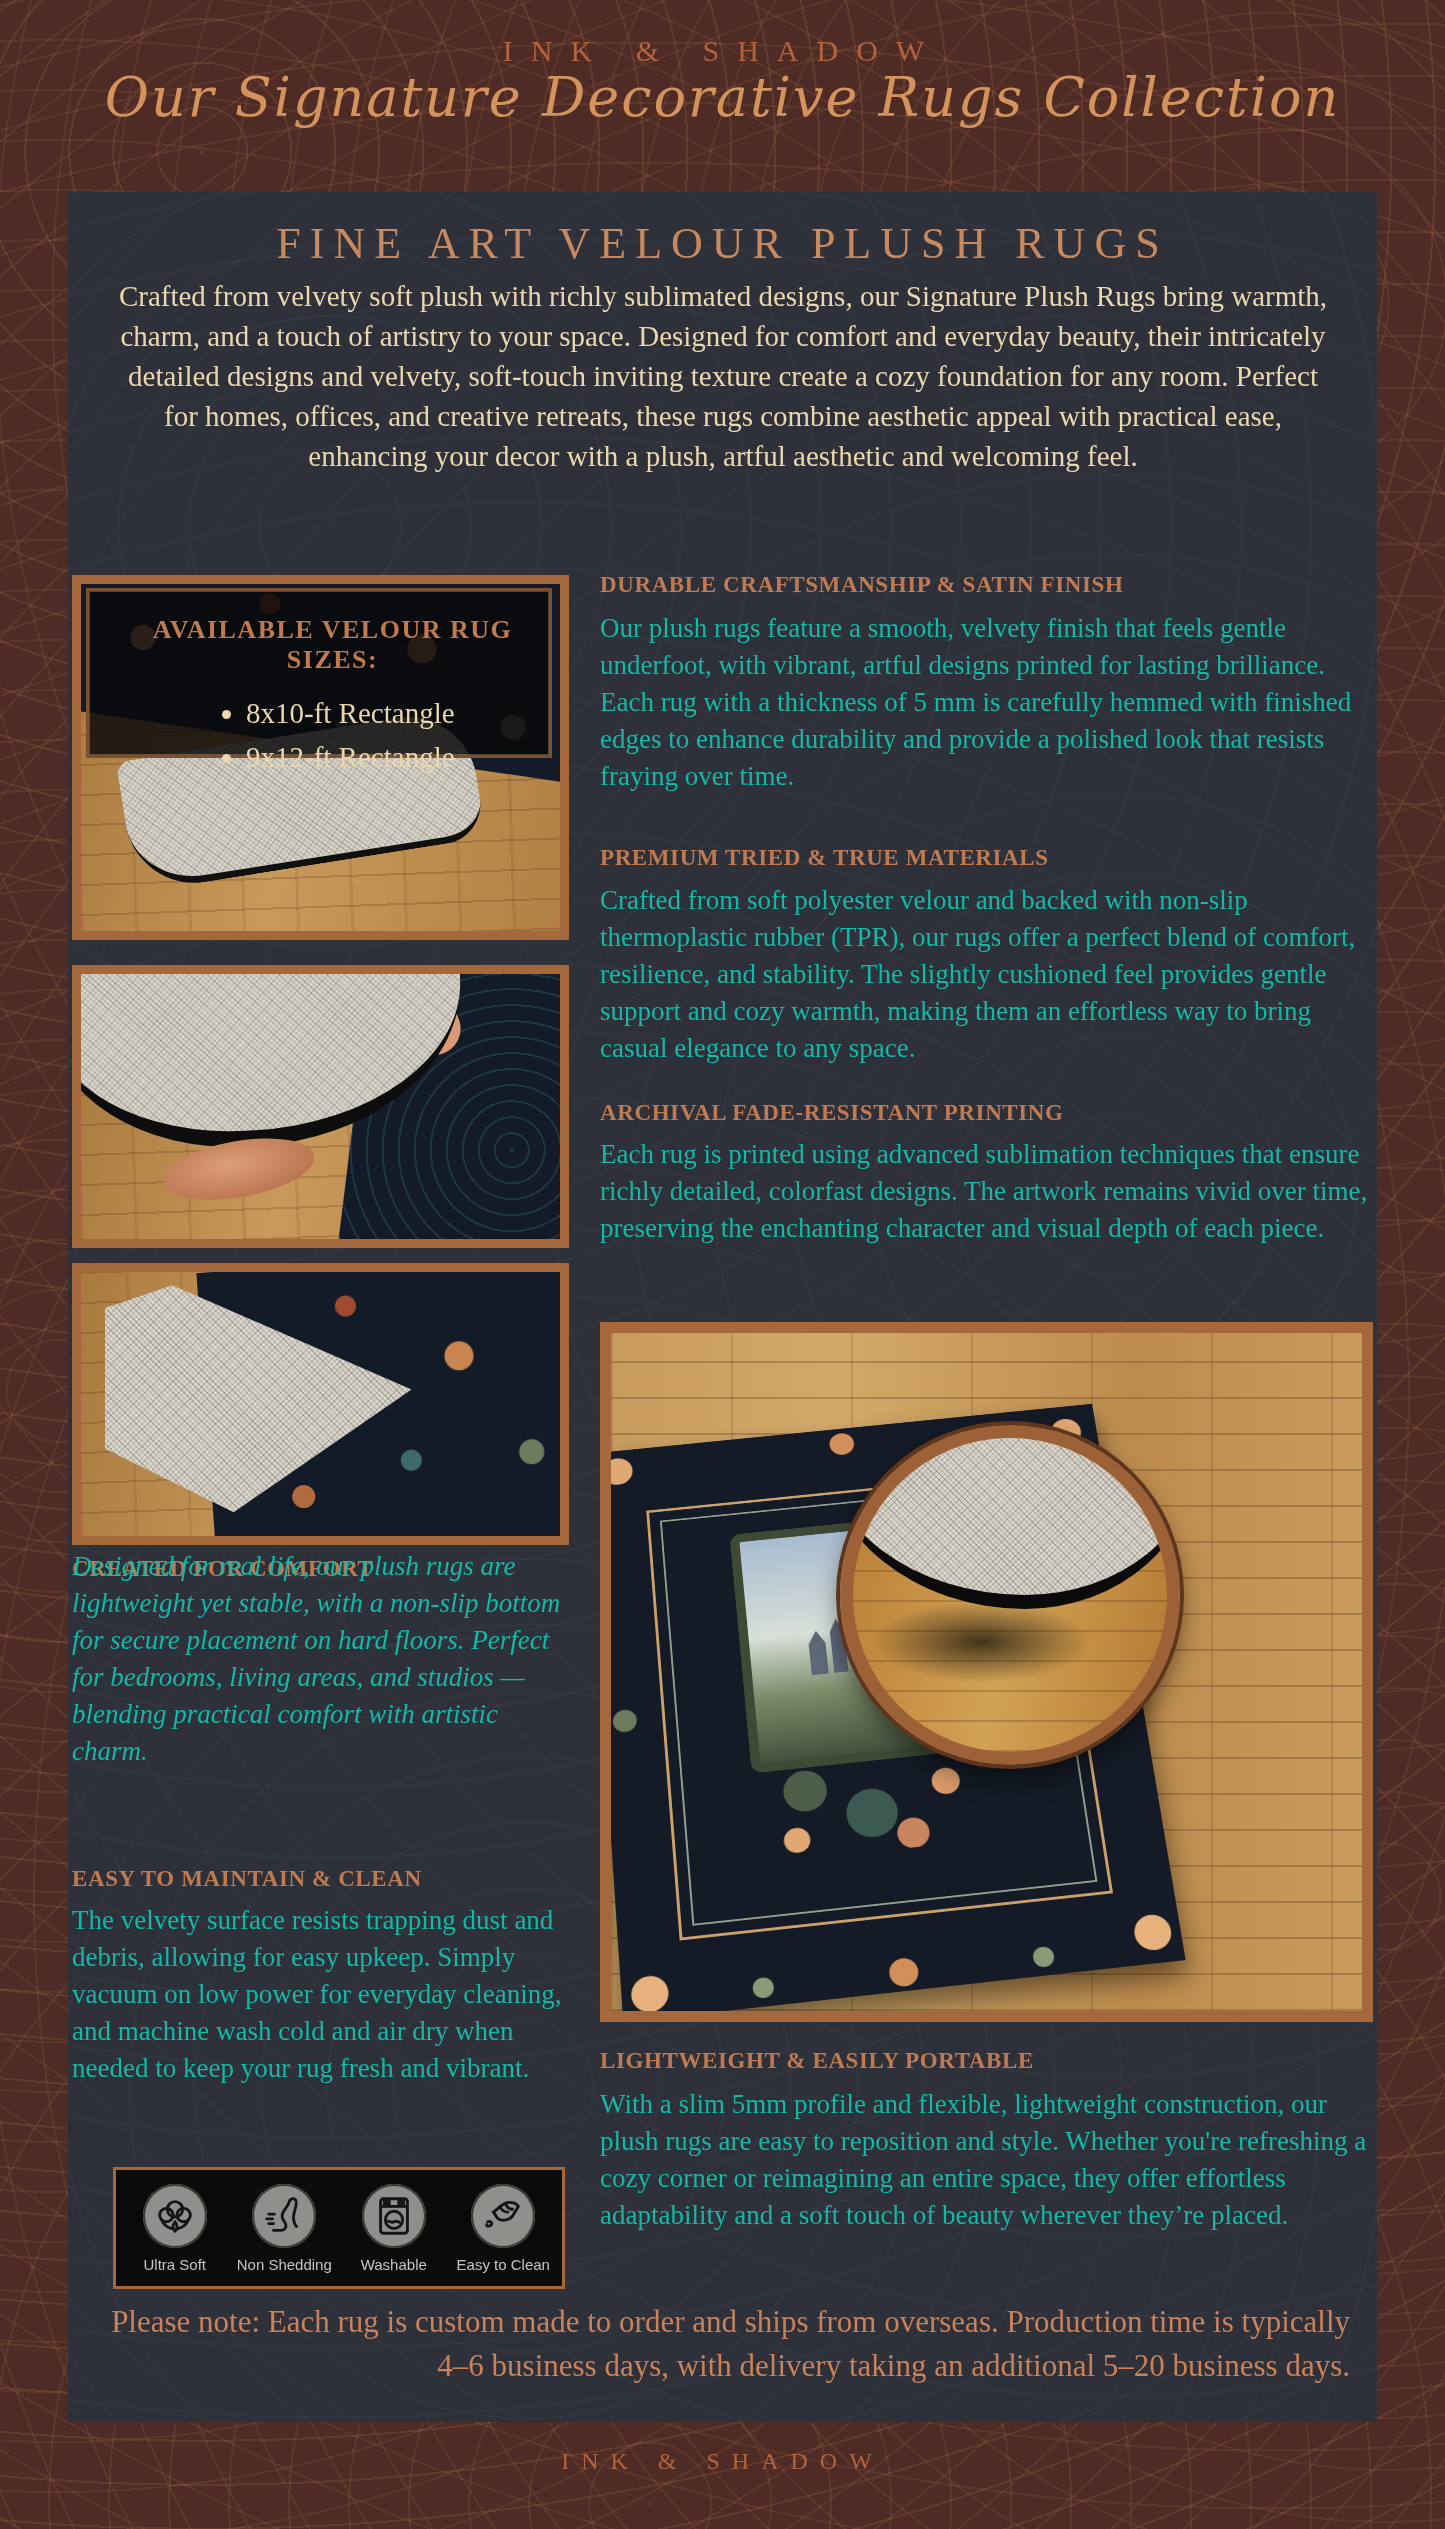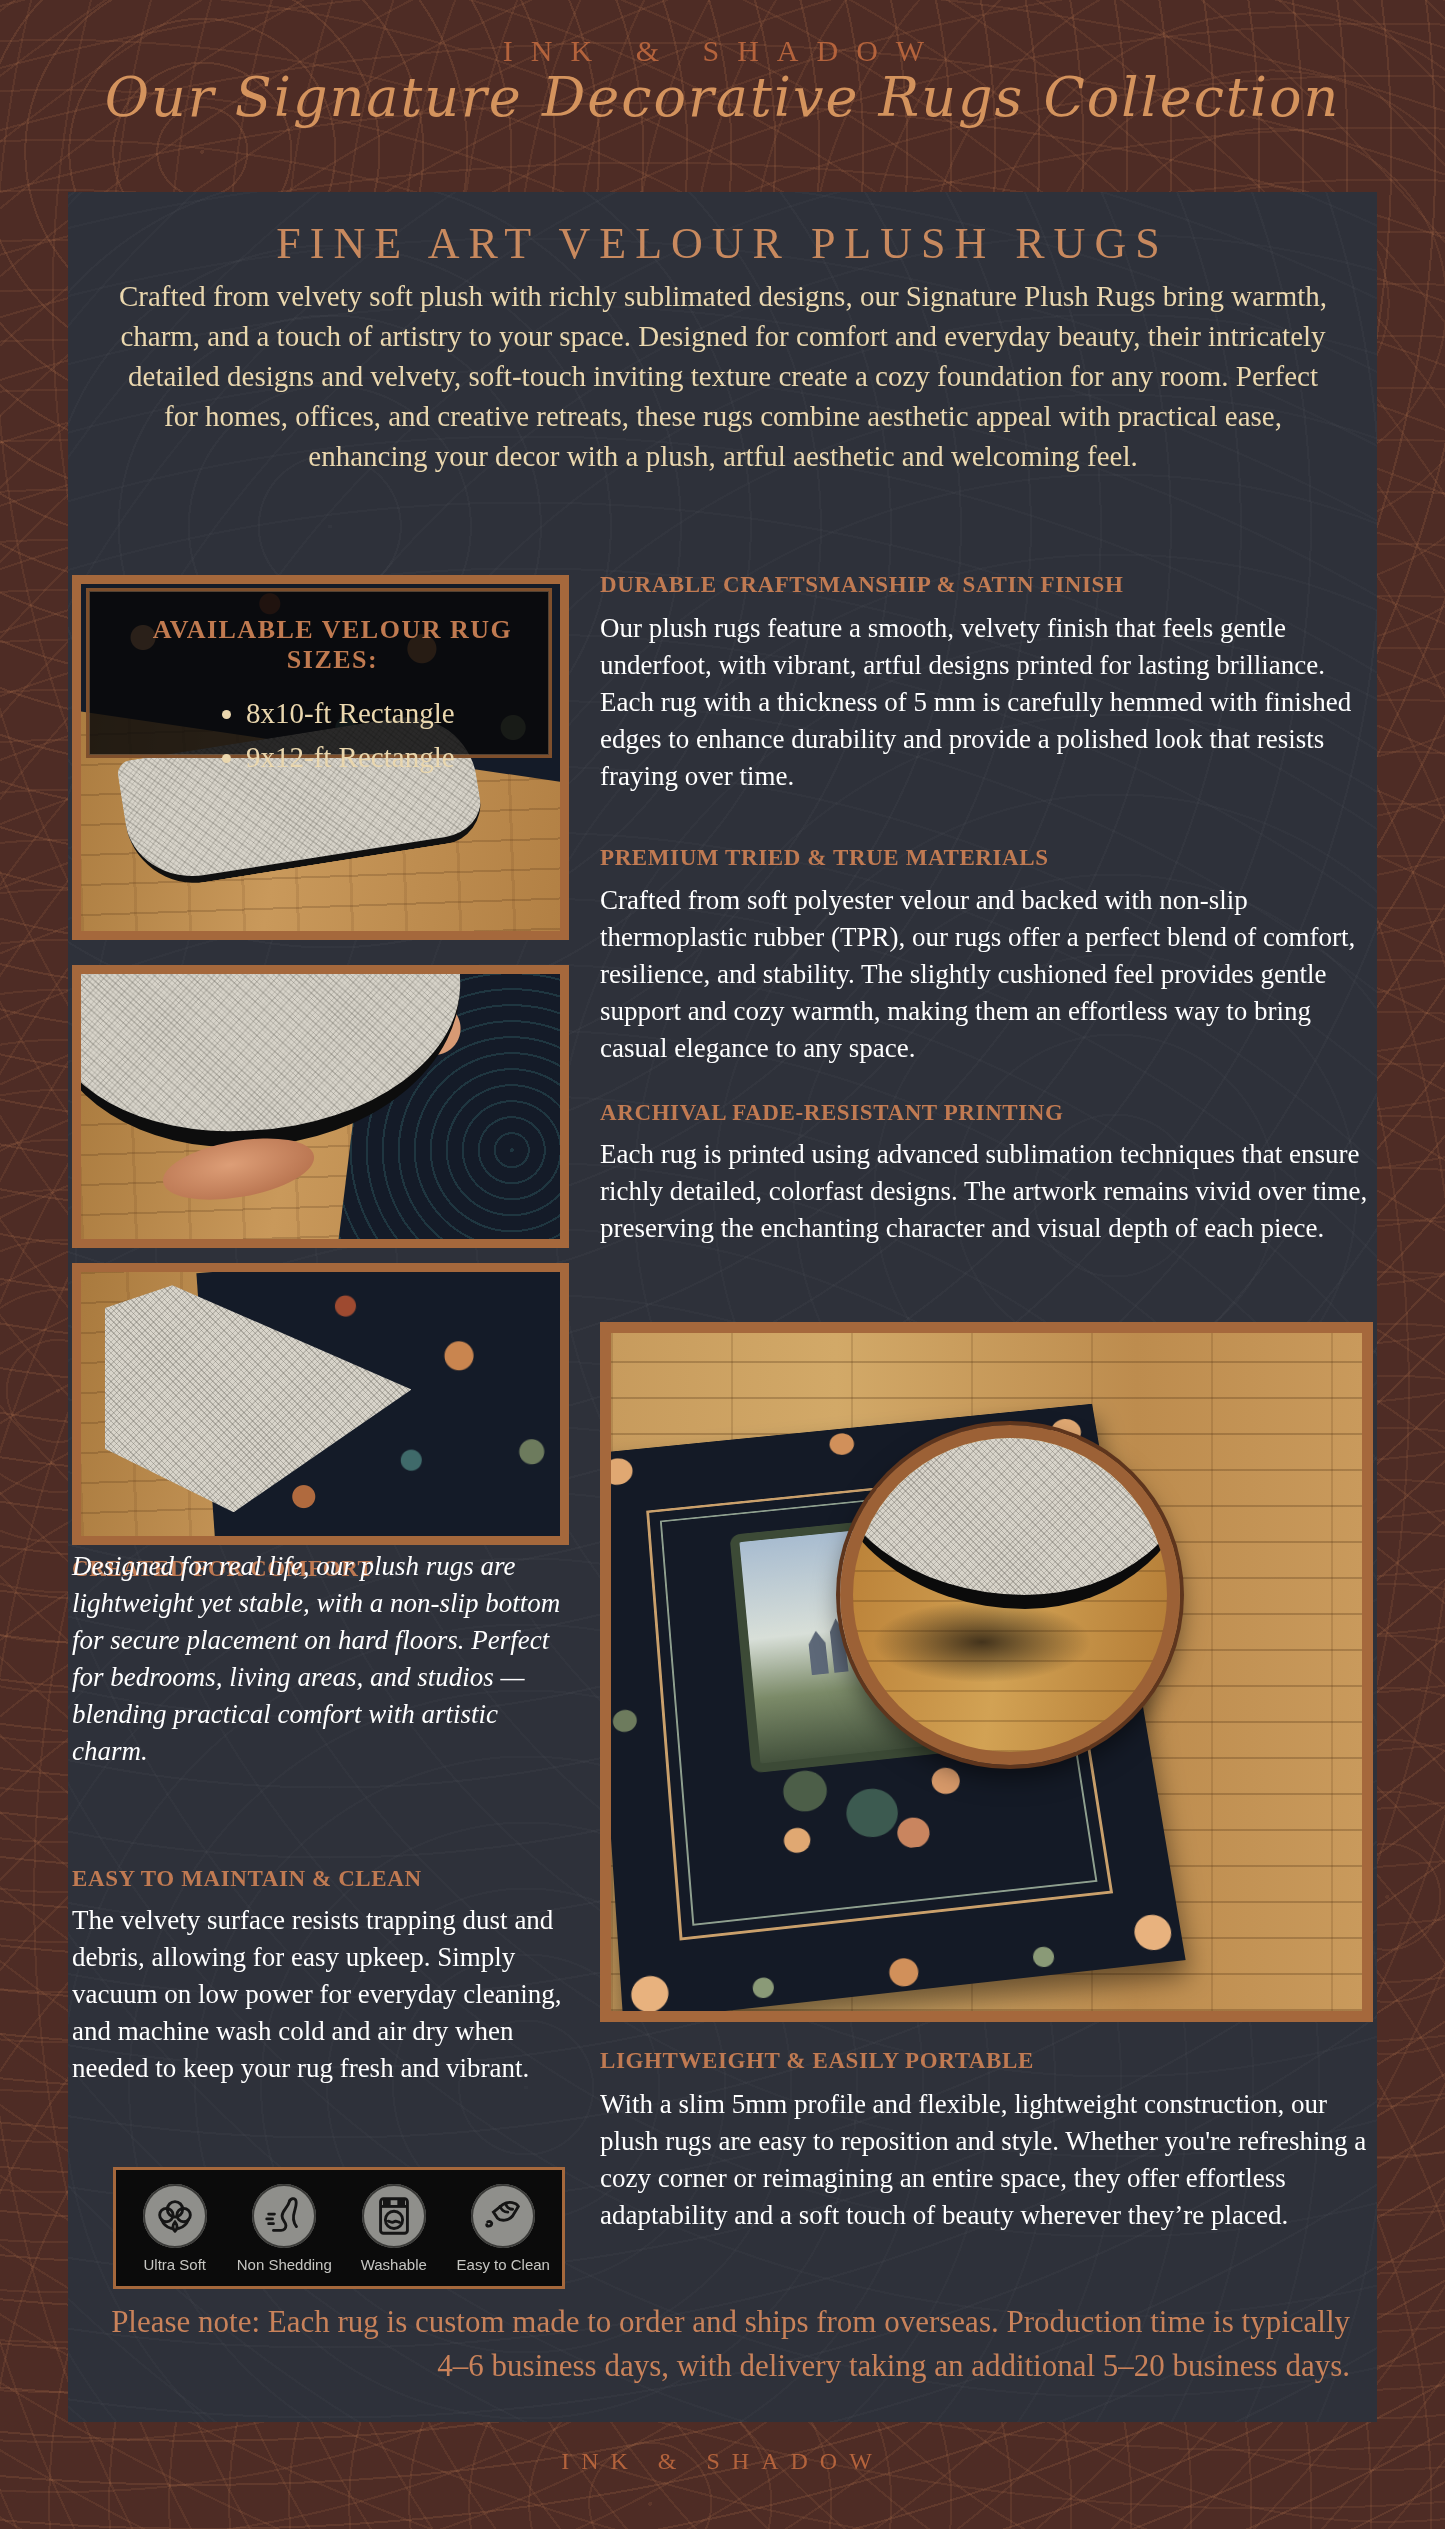--- a/index.html
+++ b/index.html
@@ -39,21 +39,21 @@
     font-size:44px;letter-spacing:9px;color:#c8895e;font-weight:400;margin-top:14px;
   }
   .intro{
     top:276px;left:118px;width:1210px;text-align:center;
     font-size:29px;line-height:40px;color:#ead7ae;
   }
   .sec-h{
     font-size:23px;font-weight:700;letter-spacing:.6px;color:#c07a52;
   }
   .sec-p{
-    font-size:27px;line-height:37px;color:#ffffff;
+    font-size:27px;line-height:37px;color:#14b8a6;
   }
   
   .photo{
     border:9px solid #a5683c;box-sizing:border-box;overflow:hidden;
     box-shadow:inset 0 0 40px rgba(0,0,0,.35);
   }
   .wood{
     position:absolute;inset:0;
     background-image:
       repeating-linear-gradient(178deg, rgba(70,40,15,.20) 0 2px, transparent 2px 30px),

